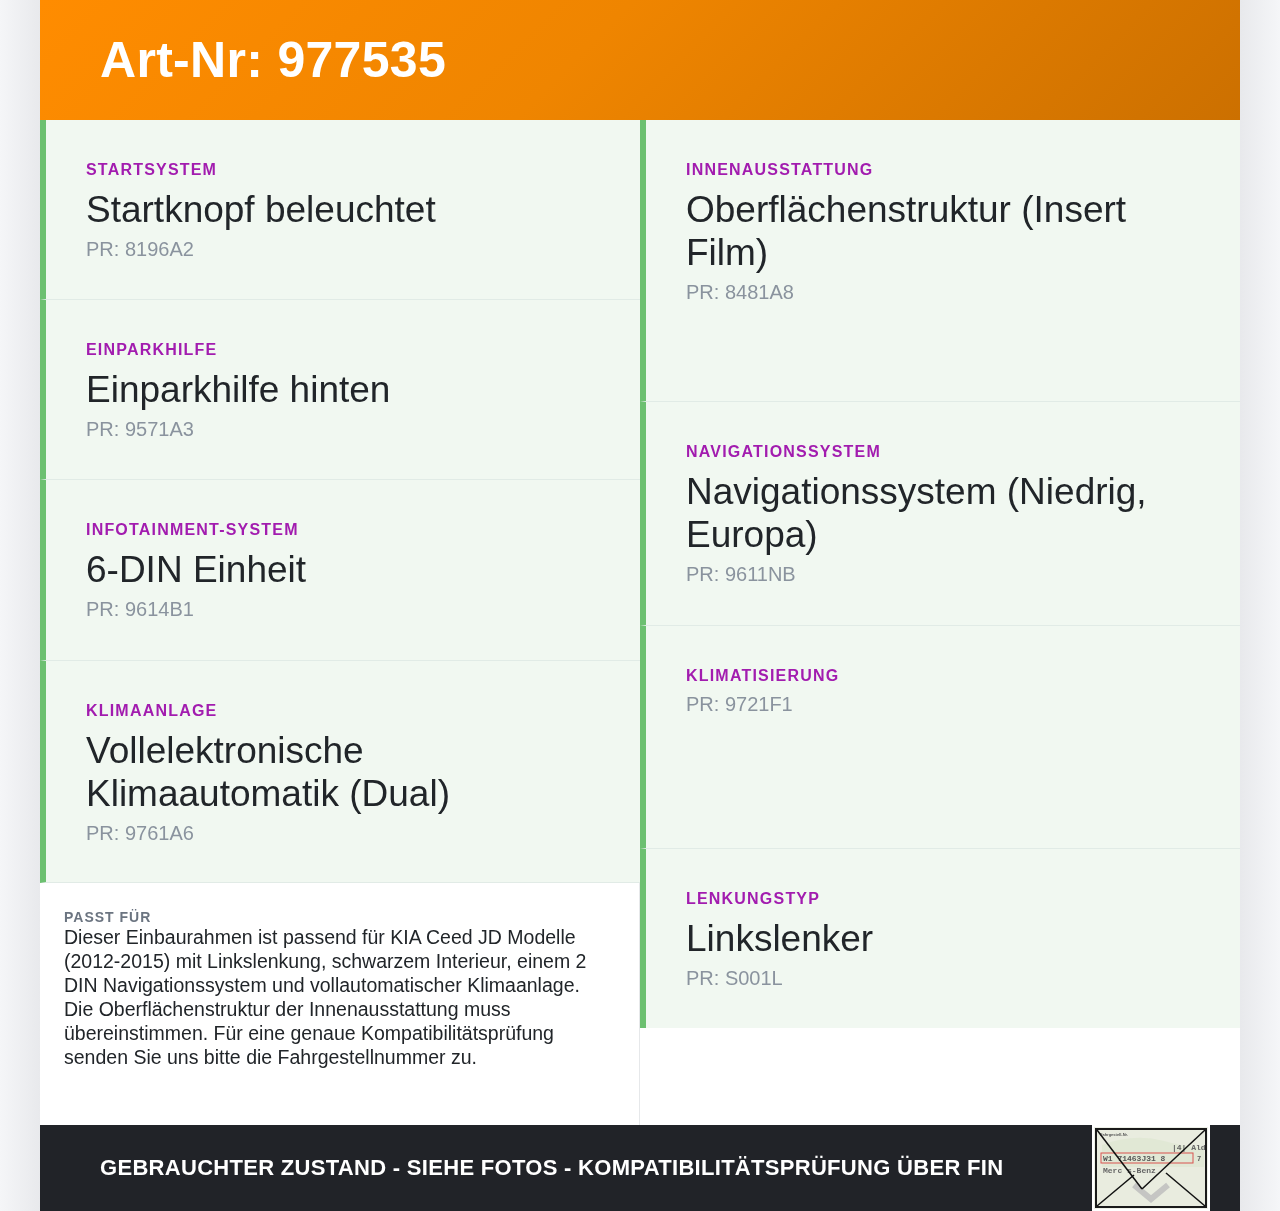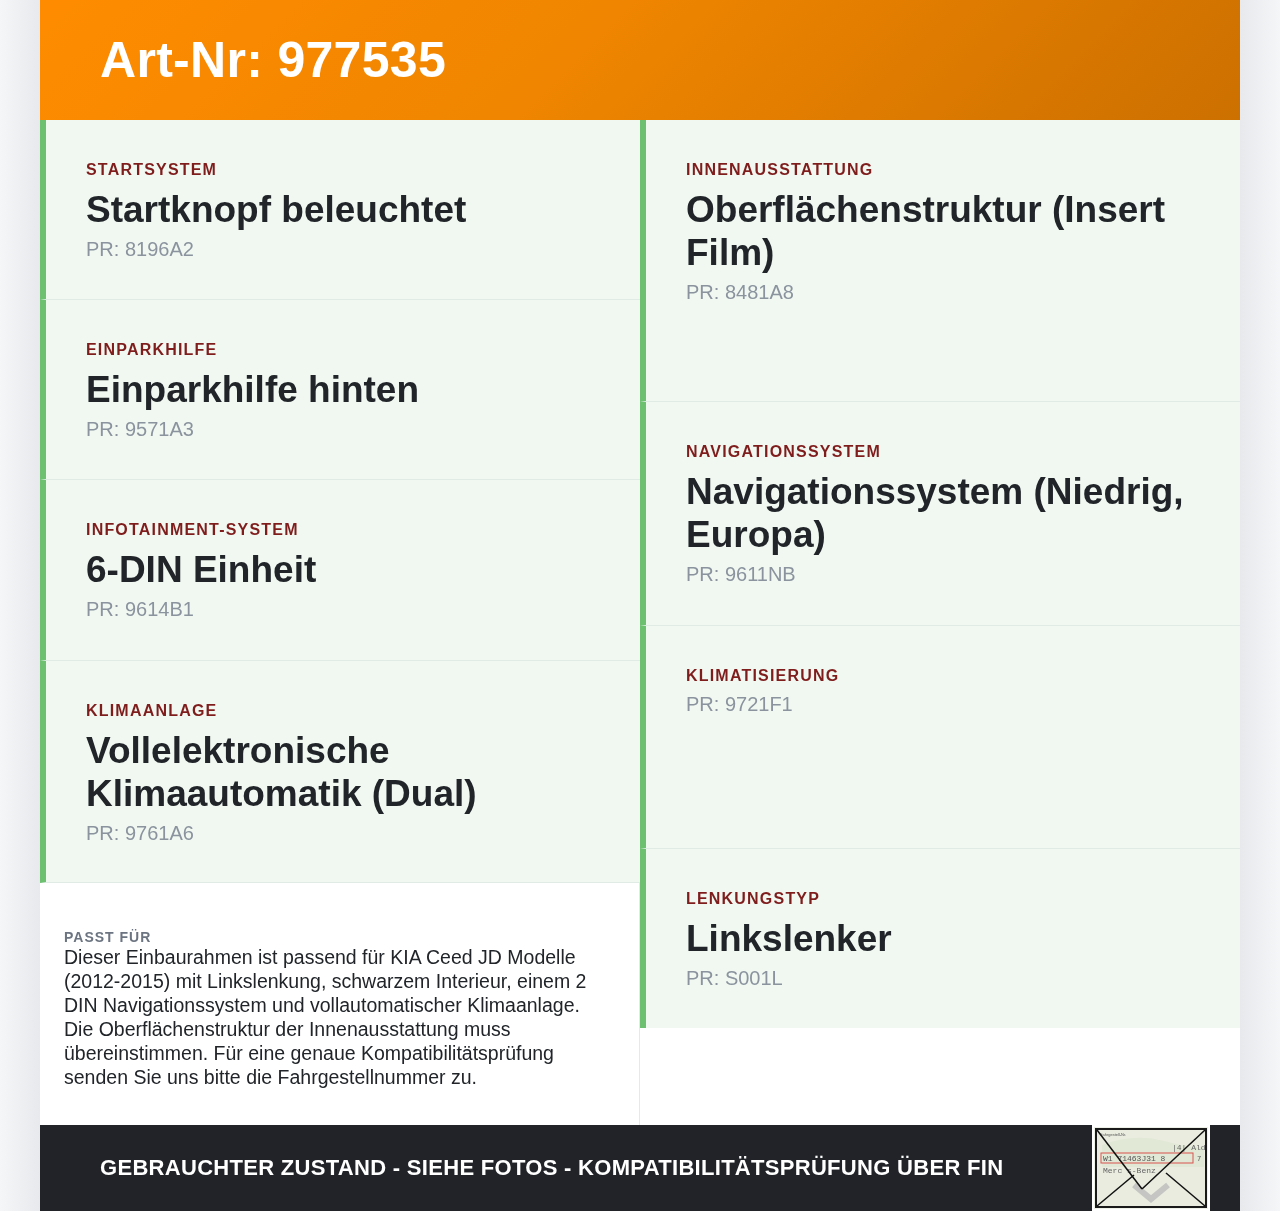--- a/index.html
+++ b/index.html
@@ -33,61 +33,62 @@
     .col.left { left: 0; }
     .col.right { left: 600px; }
     .card {
       background: #f1f8f1;
       border-left: 6px solid #6cc070;
       border-bottom: 1px solid #e1ebe6;
       padding: 40px 40px 40px 40px;
     }
     .card .label {
       font-size: 16px; font-weight: 700; letter-spacing: 1.2px;
-      color: #7f1d1d; text-transform: uppercase;
+      color: #a21caf; text-transform: uppercase;
       line-height: 20px;
       font-family: "Liberation Sans", sans-serif;
     }
     .card .value {
-      font-size: 37px; font-weight: 700; color: #212529;
+      font-size: 37px; font-weight: 400; color: #212529;
       line-height: 43px; margin-top: 8px;
       font-family: "Liberation Sans", sans-serif;
     }
     .card .code {
       font-size: 20px; color: #8a939e; margin-top: 8px; line-height: 20px;
       font-family: "Liberation Sans", sans-serif;
     }
     .fits {
       position: absolute; left: 0; top: 763px; width: 600px; height: 242px;
       background: #ffffff;
       border-right: 1px solid #e6e8ea;
       padding: 26px 30px 20px 24px;
     }
     .fits .label {
       font-size: 14px; font-weight: 700; letter-spacing: 1px; color: #6b7480;
-      text-transform: uppercase; line-height: 16px; margin-top: 20px;
+      text-transform: uppercase; line-height: 16px;
     }
     .fits .text {
       font-size: 19.5px; font-weight: 400; color: #212529;
       line-height: 24px;
     }
     .footer {
       position: absolute; left: 0; top: 1125px; width: 1200px; height: 86px;
       background: #212328;
       display: flex; align-items: center;
       padding-left: 60px;
     }
     .footer .text {
       color: #ffffff; font-size: 22px; font-weight: 700; letter-spacing: 0.3px;
       line-height: 86px;
     }
     .fin-image {
       position: absolute; left: 1052px; top: 0; width: 118px; height: 86px;
       background: #ffffff;
       padding: 2px;
+      font-weight: bold;
     }
     .fin-image svg { display: block; width: 114px; height: 82px; }
   </style>
 </head>
 <body>
 
 <div class="page">
 
   <div class="header">
     <h1>Art-Nr: 977535</h1>

